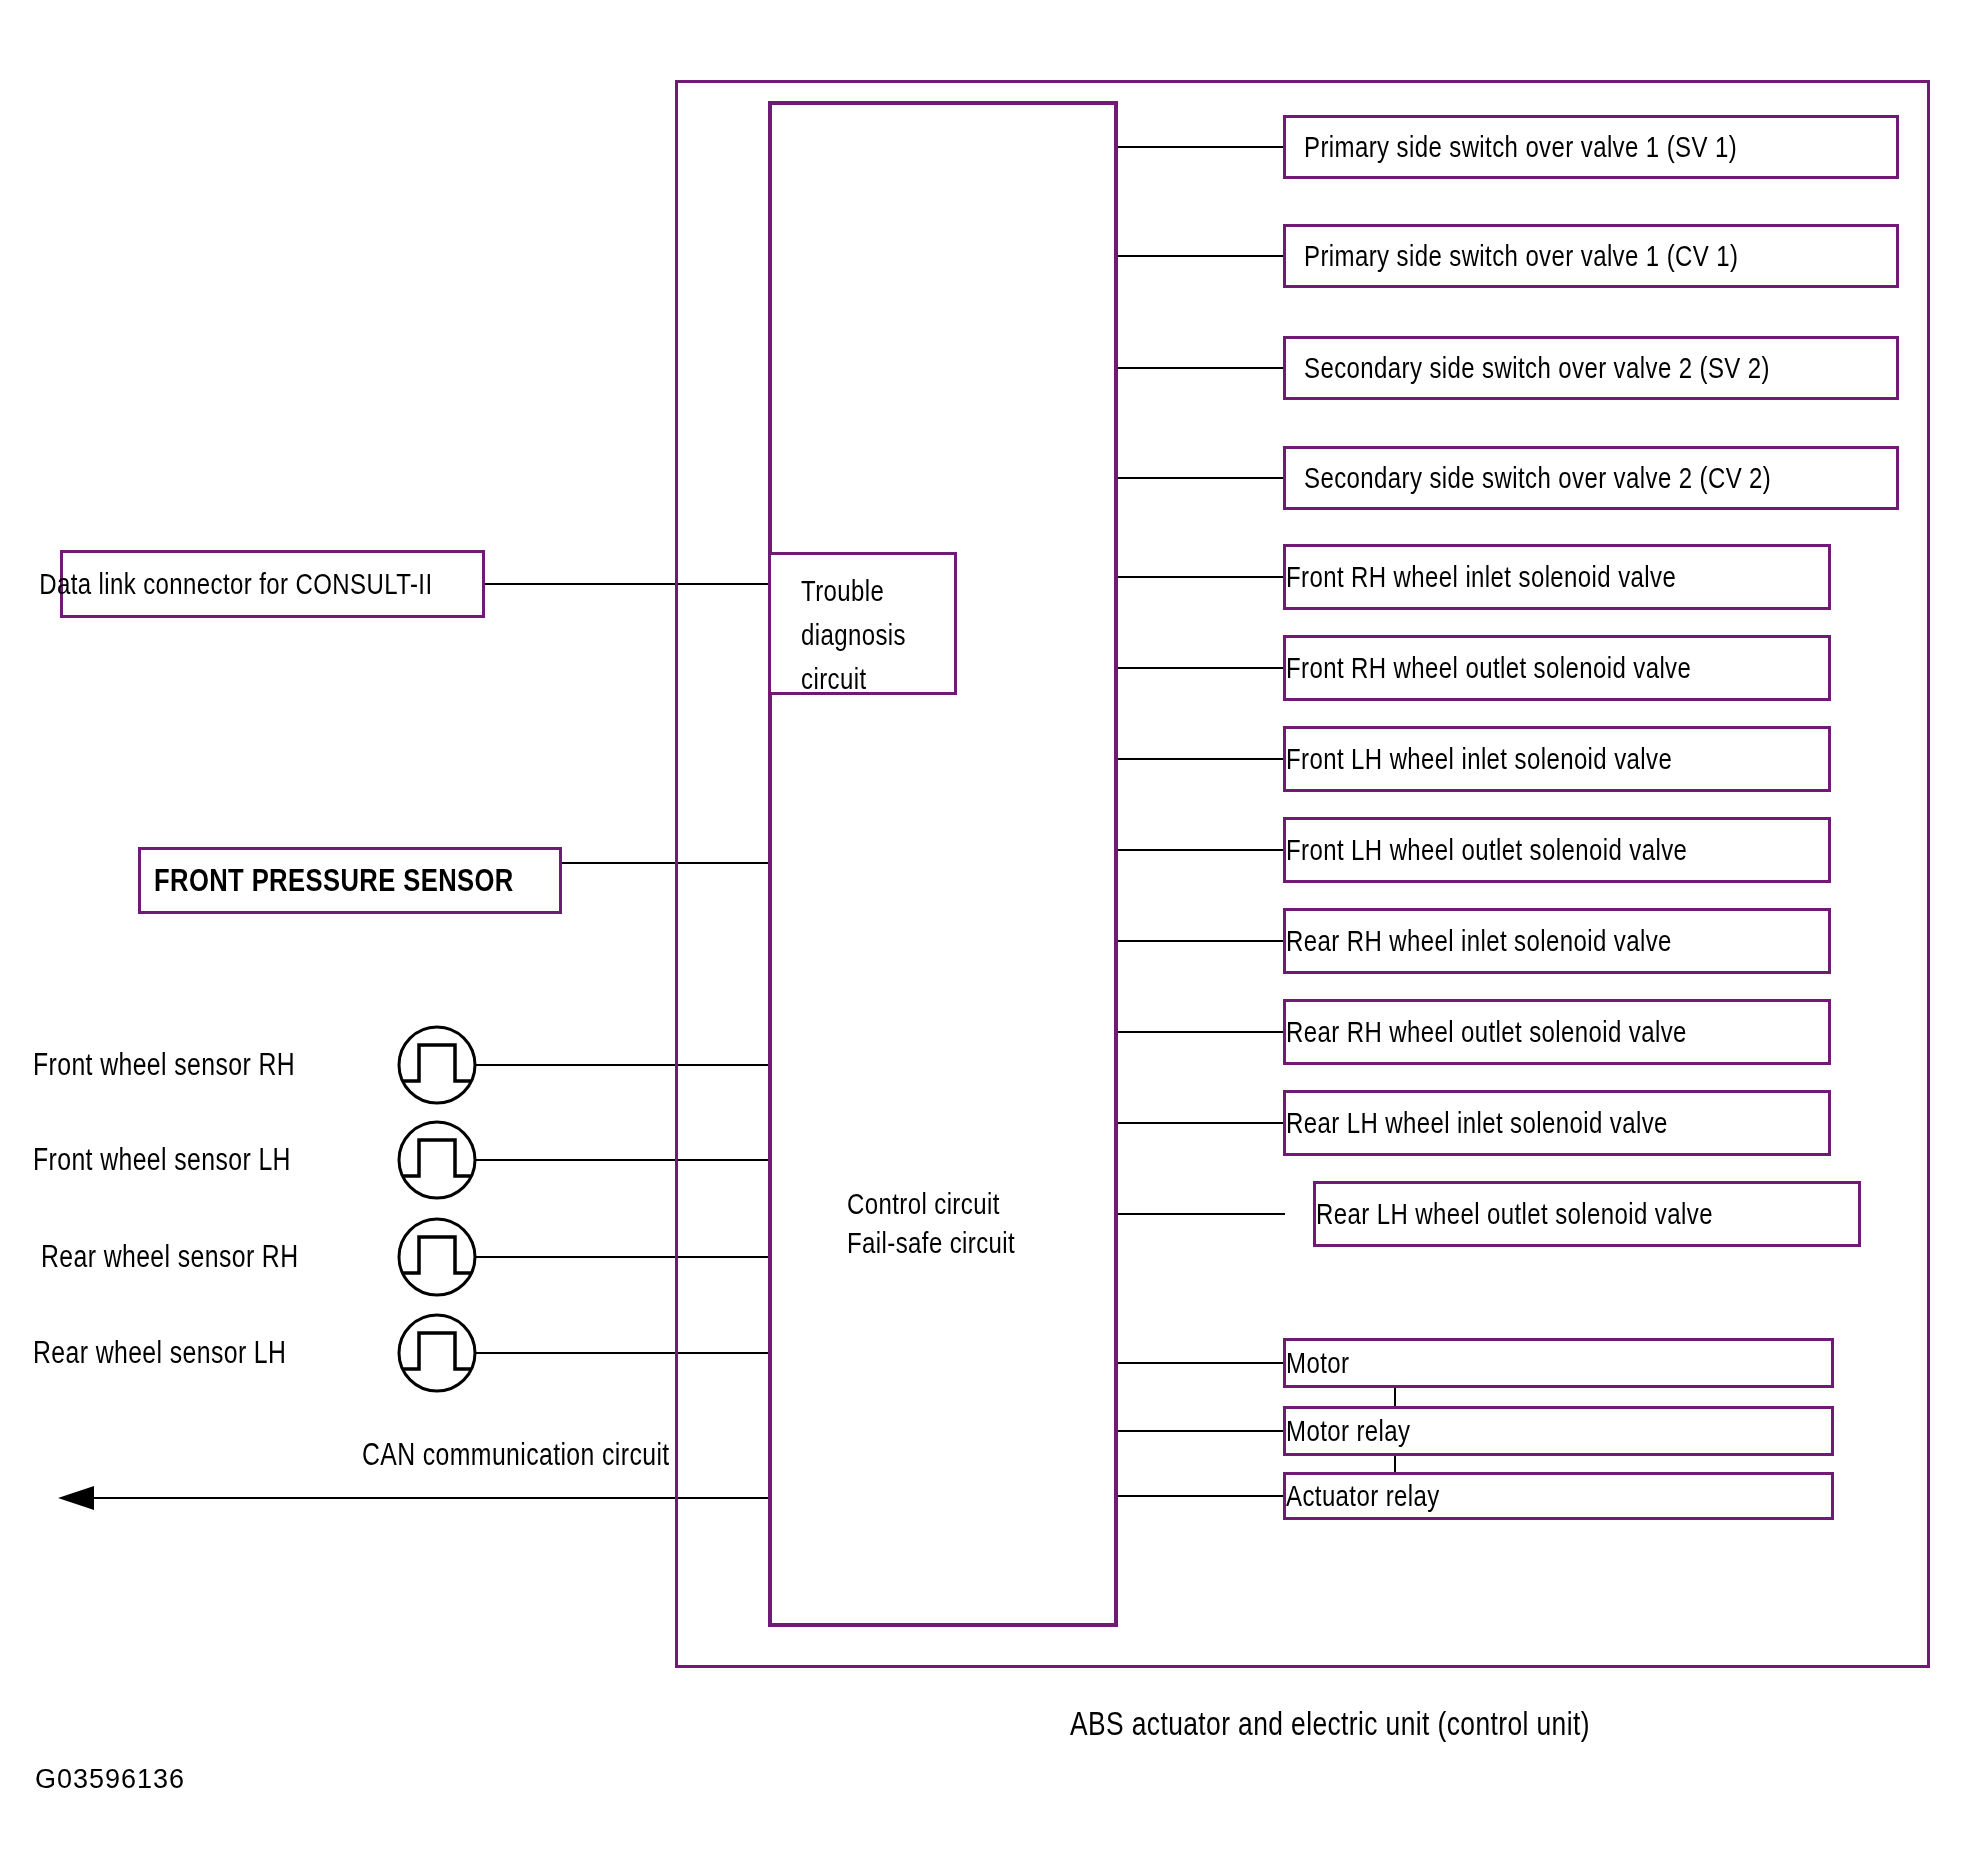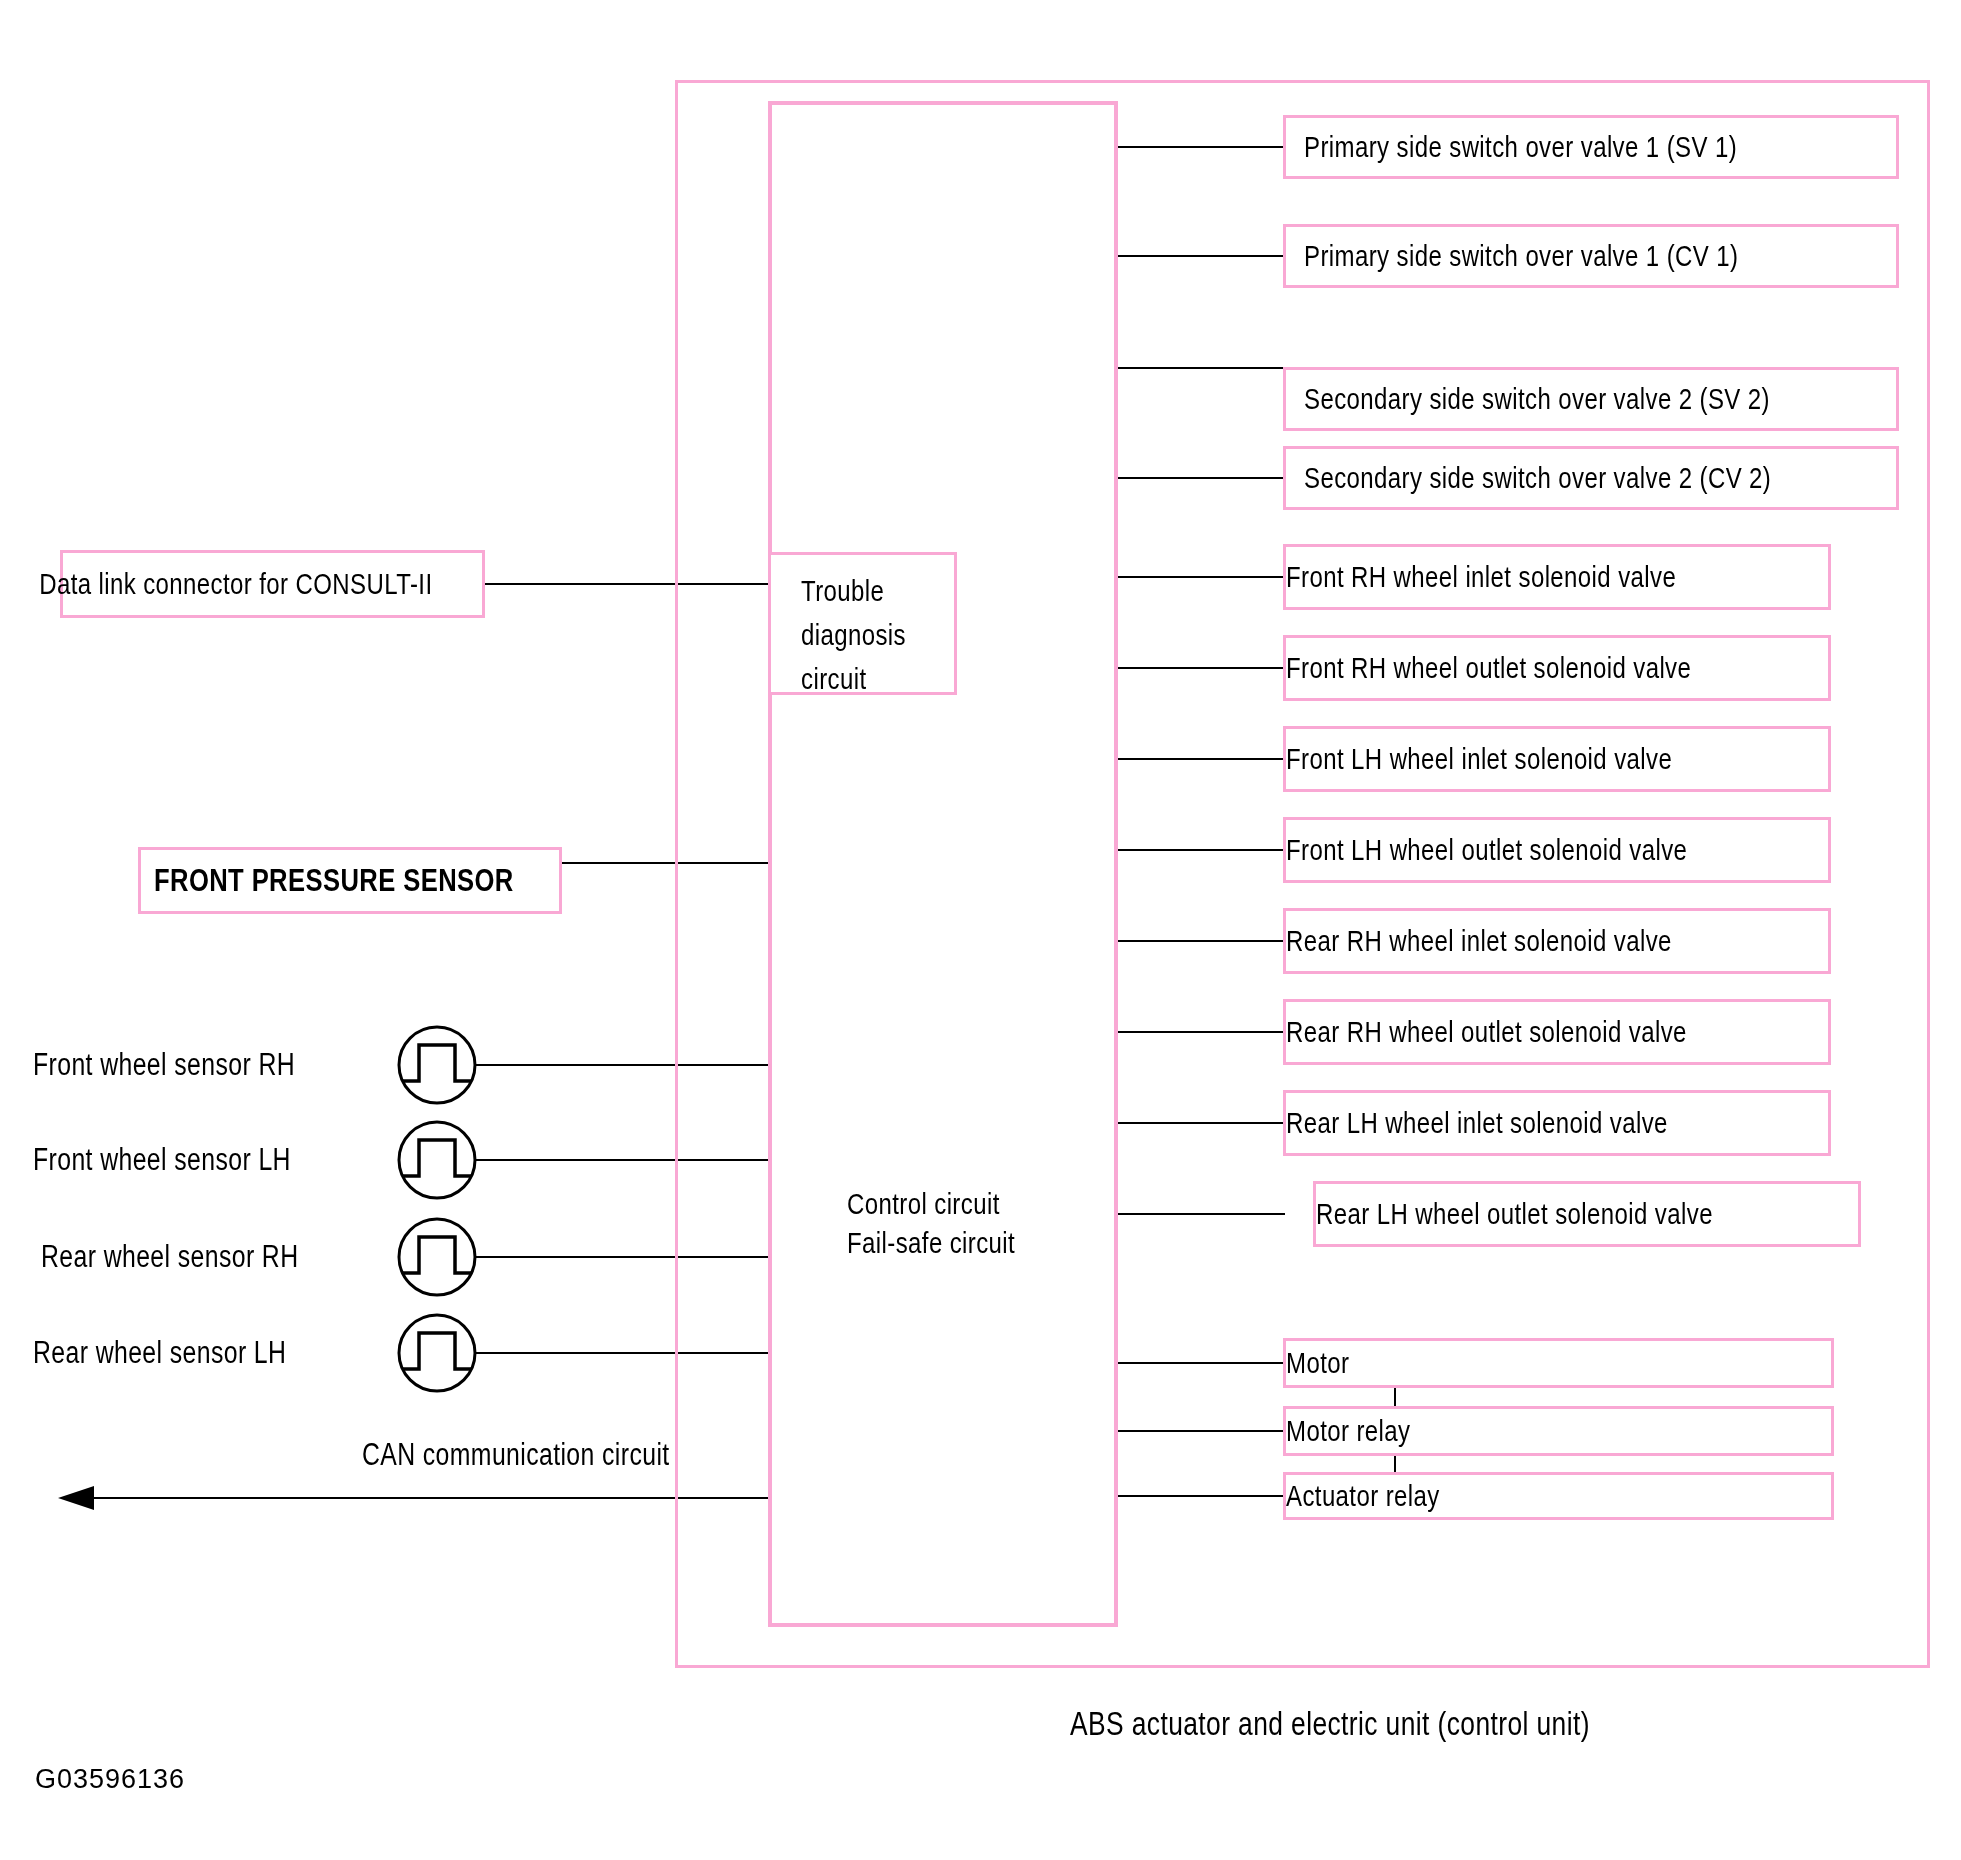--- a/index.html
+++ b/index.html
@@ -3,21 +3,21 @@
 <meta charset="utf-8">
 <style>
   html,body{margin:0;padding:0;background:#ffffff;}
   #stage{
     position:relative;width:1961px;height:1860px;background:#ffffff;
     font-family:"Liberation Sans","DejaVu Sans",sans-serif;color:#000;
     overflow:hidden;
   }
   #wires{position:absolute;left:0;top:0;z-index:0;}
   .box{
-    position:absolute;box-sizing:border-box;border:3px solid #f9a8d4;background:#fff;
+    position:absolute;box-sizing:border-box;border:3px solid #701a75;background:#fff;
     display:flex;align-items:center;z-index:1;
   }
   .lbl{
     white-space:nowrap;transform:scaleX(0.8);transform-origin:0 50%;
     font-size:30px;line-height:1.15;letter-spacing:0.5px;
   }
   .lbl-center{transform-origin:50% 50%;}
   .lbl-right{transform-origin:100% 50%;}
   .outer-box{border-width:3px;background:transparent;z-index:0;}
   .inner-box{border-width:4px;background:transparent;z-index:0;}
@@ -123,21 +123,21 @@
   <div class="free-label" style="left:180px;top:1434px;width:490px;height:42px;justify-content:flex-end;">
     <span class="lbl lbl-right" style="font-size:31px;">CAN communication circuit</span>
   </div>
 
   <div class="box valve-box" style="left:1283px;top:115px;width:616px;height:64px;">
     <span class="lbl">Primary side switch over valve 1 (SV 1)</span>
   </div>
   <div class="box valve-box" style="left:1283px;top:224px;width:616px;height:64px;">
     <span class="lbl">Primary side switch over valve 1 (CV 1)</span>
   </div>
-  <div class="box valve-box" style="left:1283px;top:336px;width:616px;height:64px;margin-top:31px;">
+  <div class="box valve-box" style="left:1283px;top:336px;width:616px;height:64px;">
     <span class="lbl">Secondary side switch over valve 2 (SV 2)</span>
   </div>
   <div class="box valve-box" style="left:1283px;top:446px;width:616px;height:64px;">
     <span class="lbl">Secondary side switch over valve 2 (CV 2)</span>
   </div>
 
   <div class="box sol-box" style="left:1283px;top:544px;width:548px;height:66px;">
     <span class="lbl">Front RH wheel inlet solenoid valve</span>
   </div>
   <div class="box sol-box" style="left:1283px;top:635px;width:548px;height:66px;">

